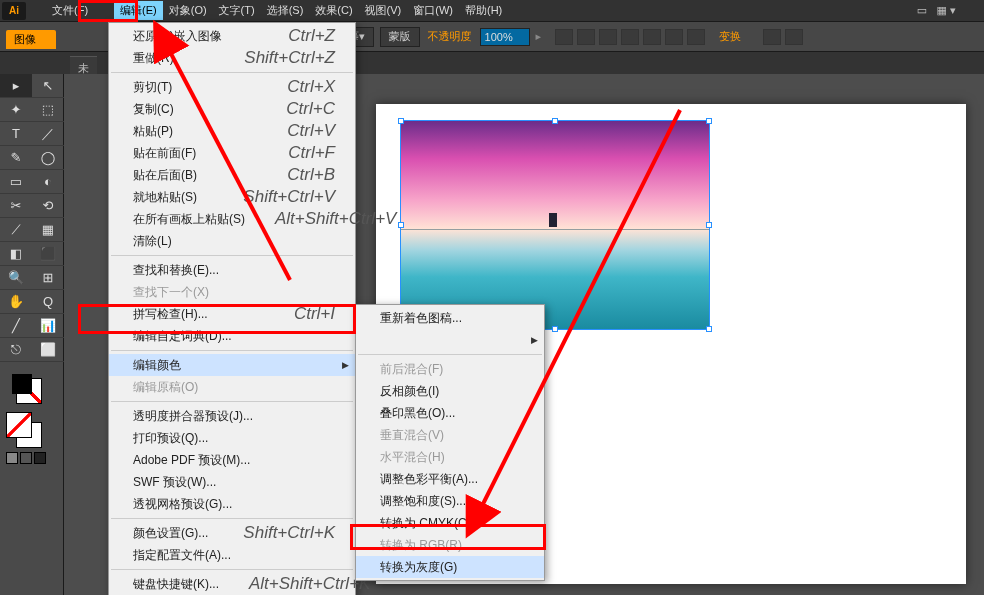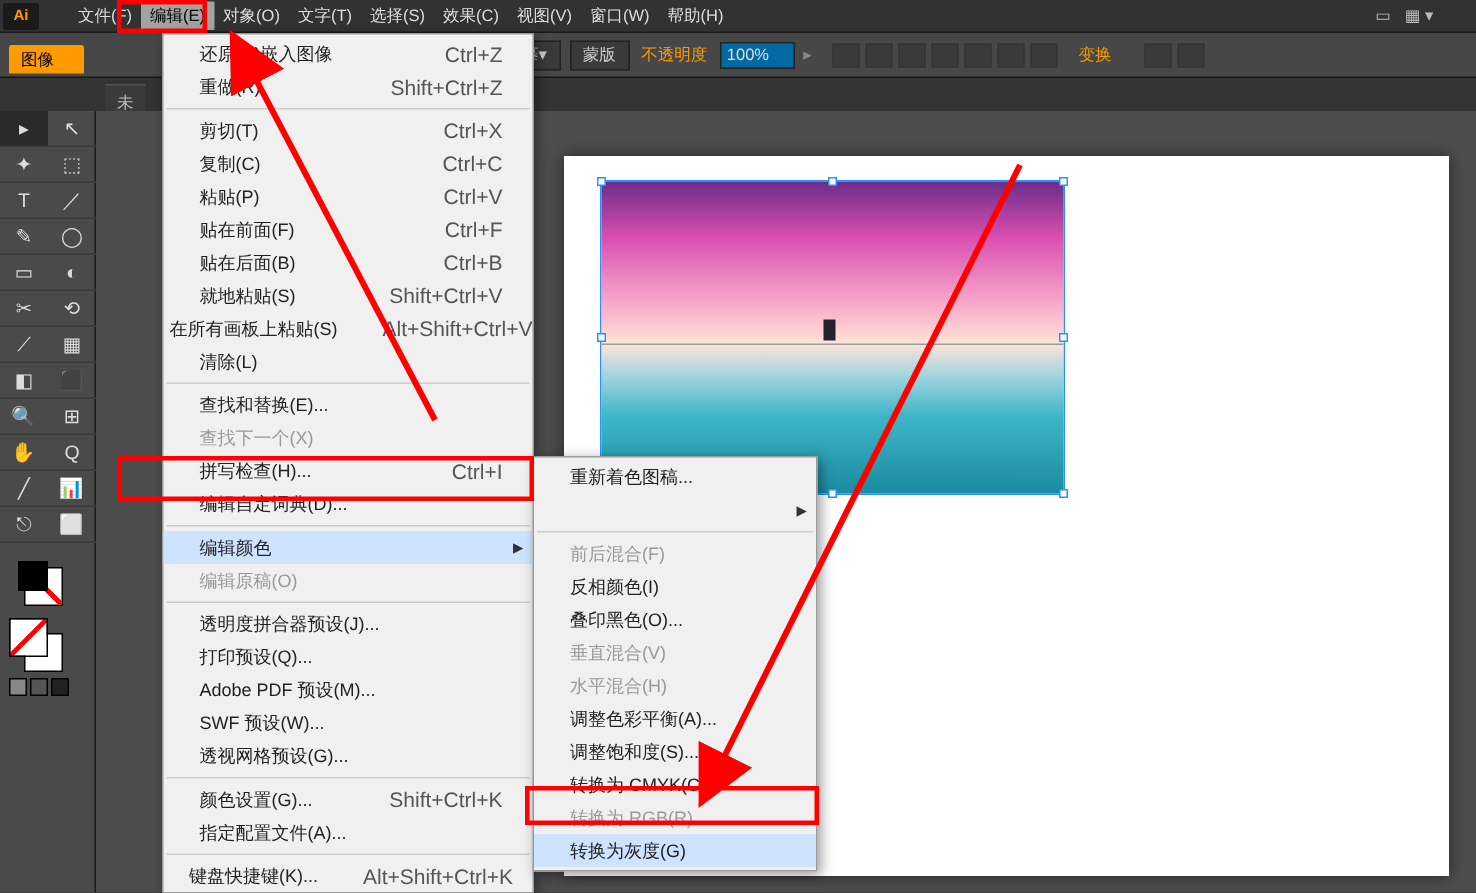--- a/index.html
+++ b/index.html
@@ -2,21 +2,21 @@
 <html><head>
 <meta charset="utf-8">
 <style>
 * { margin:0; padding:0; box-sizing:border-box; font-family:"Microsoft YaHei",Arial,sans-serif; }
 body { background:#333; width:984px; height:595px; overflow:hidden; position:relative; }
 
 
 .menubar { background:#323232; height:22px; display:flex; align-items:center; padding:0 2px; font-size:11px; color:#ddd; border-bottom:1px solid #1a1a1a; }
 .ai-logo { width:24px; height:18px; background:#1a1a1a; color:#ff9a00; font-weight:bold; font-size:10px; display:flex; align-items:center; justify-content:center; margin-right:20px; border-radius:2px; }
 .menu-item { padding:2px 6px; cursor:pointer; }
-.menu-item.open { background:#a3a3a3; color:#000; }
+.menu-item.open { background:#7dd3fc; color:#000;margin-left:20px; }
 .menubar .spacer { flex:1; }
 .menubar .icon-btn { width:20px; height:16px; margin:0 2px; display:flex; align-items:center; justify-content:center; color:#bbb; font-size:11px; }
 
 
 .controlbar { background:#474747; height:30px; display:flex; align-items:center; padding:0 6px; font-size:11px; color:#bbb; border-bottom:1px solid #1a1a1a; gap:6px; }
 .cb-btn { background:#3a3a3a; border:1px solid #222; padding:2px 8px; color:#ccc; height:20px; display:flex; align-items:center; font-size:11px; }
 .cb-btn.orange { color:#ff9a00; background:transparent; border:none; }
 .cb-input { background:#0369a1; border:1px solid #222; color:#ddd; width:50px; height:18px; font-size:11px; padding:0 4px; }
 .cb-iconrow { display:flex; gap:4px; margin-left:8px; }
 .cb-iconrow .ic { width:18px; height:16px; border:1px solid #333; background:#3a3a3a; }
@@ -48,25 +48,25 @@
 .placed-img .imgcontent { width:100%; height:100%; background:linear-gradient(180deg,#6b2d8a 0%,#d94fb0 18%,#f7a4c9 38%,#ffe3d6 52%,#a3d5e0 62%,#3fb6c8 75%,#1a8ba0 100%); position:relative; }
 .placed-img .horizon { position:absolute; left:0; right:0; top:52%; height:1px; background:#2a5a6a; opacity:.5; }
 .placed-img .struc { position:absolute; left:48%; top:44%; width:8px; height:14px; background:#223; }
 .handle { position:absolute; width:6px; height:6px; background:#fff; border:1px solid #2890ff; }
 .h-tl{top:-3px;left:-3px}.h-tr{top:-3px;right:-3px}.h-bl{bottom:-3px;left:-3px}.h-br{bottom:-3px;right:-3px}
 .h-t{top:-3px;left:50%;margin-left:-3px}.h-b{bottom:-3px;left:50%;margin-left:-3px}
 .h-l{left:-3px;top:50%;margin-top:-3px}.h-r{right:-3px;top:50%;margin-top:-3px}
 
 
 .ddmenu { position:absolute; background:#f0f0f0; border:1px solid #999; box-shadow:2px 2px 8px rgba(0,0,0,.4); font-size:12px; color:#222; padding:2px 0; }
-.ddmenu .row { display:flex; align-items:center; height:22px; padding:0 20px 0 24px; white-space:nowrap; position:relative;justify-content:center; }
+.ddmenu .row { display:flex; align-items:center; height:22px; padding:0 20px 0 24px; white-space:nowrap; position:relative; }
 .ddmenu .row.disabled { color:#999; }
 .ddmenu .row.highlighted { background:#cde3ff; }
 .ddmenu .row .lbl { flex:1; padding-right:30px; }
-.ddmenu .row .shortcut { color:#555; font-size:14px; }
+.ddmenu .row .shortcut { color:#555; font-size:17px;font-style:italic; }
 .ddmenu .row .arrow { position:absolute; right:6px; font-size:9px; color:#333; }
 .ddmenu .sep { height:1px; background:#ccc; margin:3px 2px; padding:0; }
 .edit-menu { left:108px; top:22px; width:248px; }
 .color-submenu { left:355px; top:304px; width:190px; }
 
 
 .redbox { position:absolute; border:3px solid #ff0000; pointer-events:none; }
 .rb1 { left:78px; top:0; width:60px; height:22px; }
 .rb2 { left:78px; top:304px; width:278px; height:30px; }
 .rb3 { left:350px; top:524px; width:196px; height:26px; }

